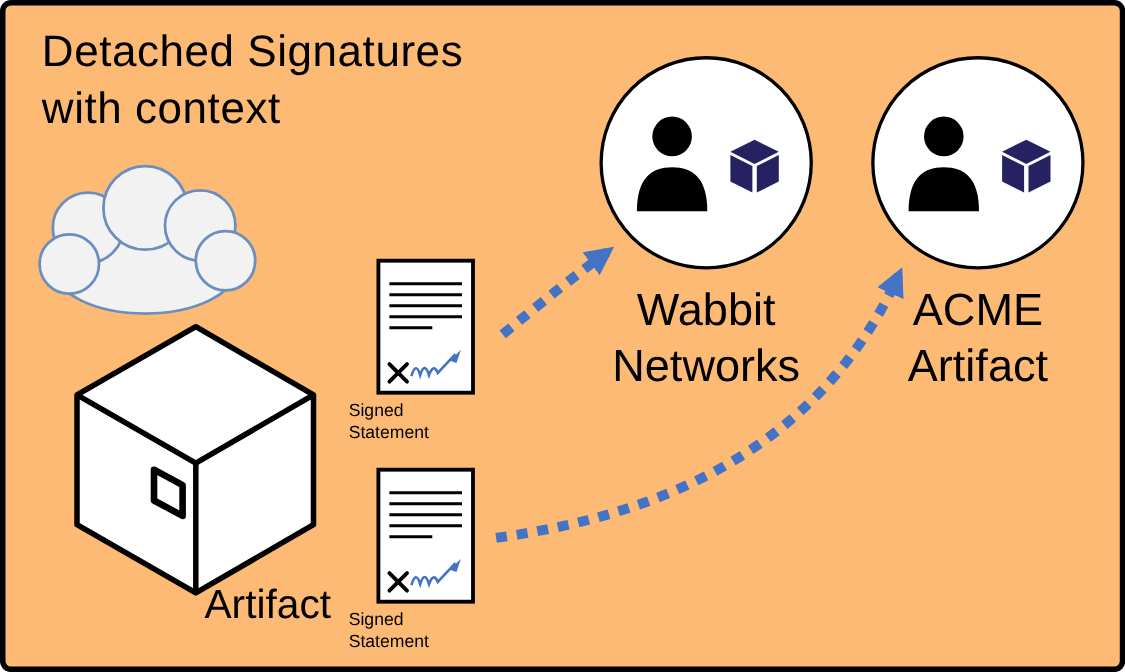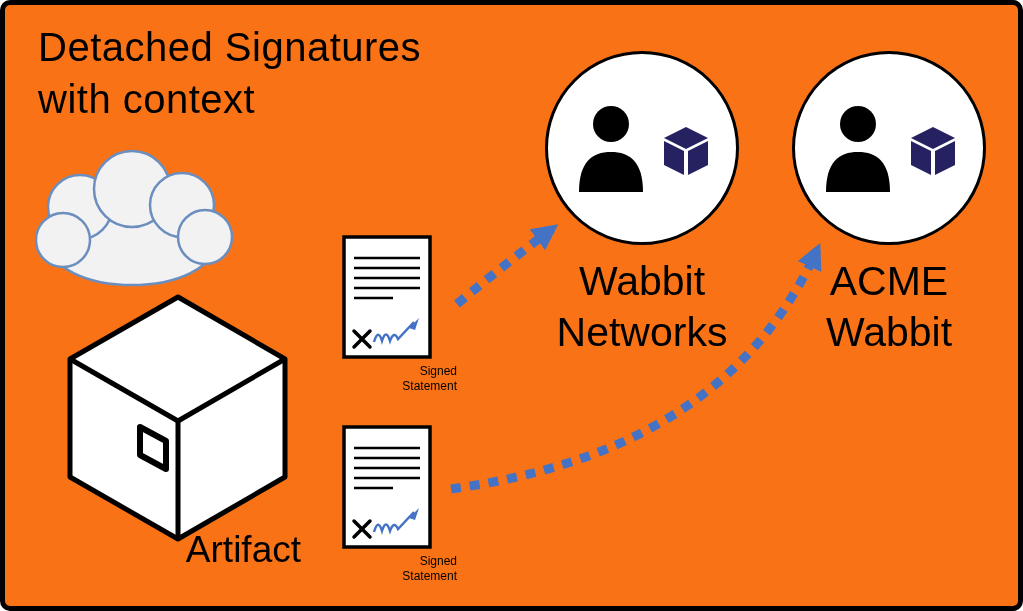--- a/index.html
+++ b/index.html
@@ -1,30 +1,30 @@
 <!DOCTYPE html>
 <html><head>
 <meta charset="utf-8">
 <style>
   html,body{margin:0;padding:0;background:#fff;font-family:"Liberation Sans",sans-serif;}
   .canvas{
     position:relative;width:1023px;height:611px;box-sizing:border-box;
-    background:#f97316;border:5px solid #000;border-radius:10px;overflow:hidden;
+    background:#fdba74;border:5px solid #000;border-radius:10px;overflow:hidden;
   }
   .abs{position:absolute;}
   .title{
     left:33px;top:16px;font-size:40px;line-height:1.3;color:#000;
     white-space:pre-line;letter-spacing:0.5px;
   }
   .artifact-label{
     left:60px;top:524px;width:236px;text-align:right;
     font-size:37px;color:#000;
   }
   .doc-label{
-    width:140px;text-align:right;font-size:12px;line-height:1.25;
+    width:140px;text-align:left;font-size:16px;line-height:1.25;
     color:#000;white-space:pre-line;
   }
   .doc-label.one{left:312px;top:359px;}
   .doc-label.two{left:312px;top:549px;}
   .entity-circle{
     width:194px;height:194px;border:3px solid #000;border-radius:50%;
     background:#fff;box-sizing:border-box;
   }
   .entity-circle.one{left:540px;top:46px;}
   .entity-circle.two{left:787px;top:46px;}
@@ -129,21 +129,21 @@
       <circle cx="35" cy="20" r="18" fill="#000"></circle>
       <path d="M3,88 C3,58 16,48 35,48 C54,48 67,58 67,88 Z" fill="#000"></path>
     </svg>
     <svg class="abs pkg-icon" width="46" height="50" viewBox="0 0 46 50">
       <polygon points="23,1 45,12 23,23 1,12" fill="#262262"></polygon>
       <polygon points="1,15 21,25 21,49 1,39" fill="#262262"></polygon>
       <polygon points="25,25 45,15 45,39 25,49" fill="#262262"></polygon>
     </svg>
   </div>
   <div class="abs entity-label two">ACME
-Wabbit</div>
+Artifact</div>
 
   <svg class="abs arrows" width="1023" height="611" viewBox="0 0 1023 611">
     <defs>
       <marker id="ah" viewBox="0 0 10 10" refX="7" refY="5" markerWidth="26" markerHeight="26" markerUnits="userSpaceOnUse" orient="auto">
         <path d="M0,0 L10,5 L0,10 Z" fill="#4472C4"></path>
       </marker>
     </defs>
     <path d="M452,299 Q505,255 547,224" fill="none" stroke="#4472C4" stroke-width="9" stroke-dasharray="10 9" marker-end="url(#ah)"></path>
     <path d="M446,484 C575,466 735,415 812,245" fill="none" stroke="#4472C4" stroke-width="9" stroke-dasharray="10 9" marker-end="url(#ah)"></path>
   </svg>

